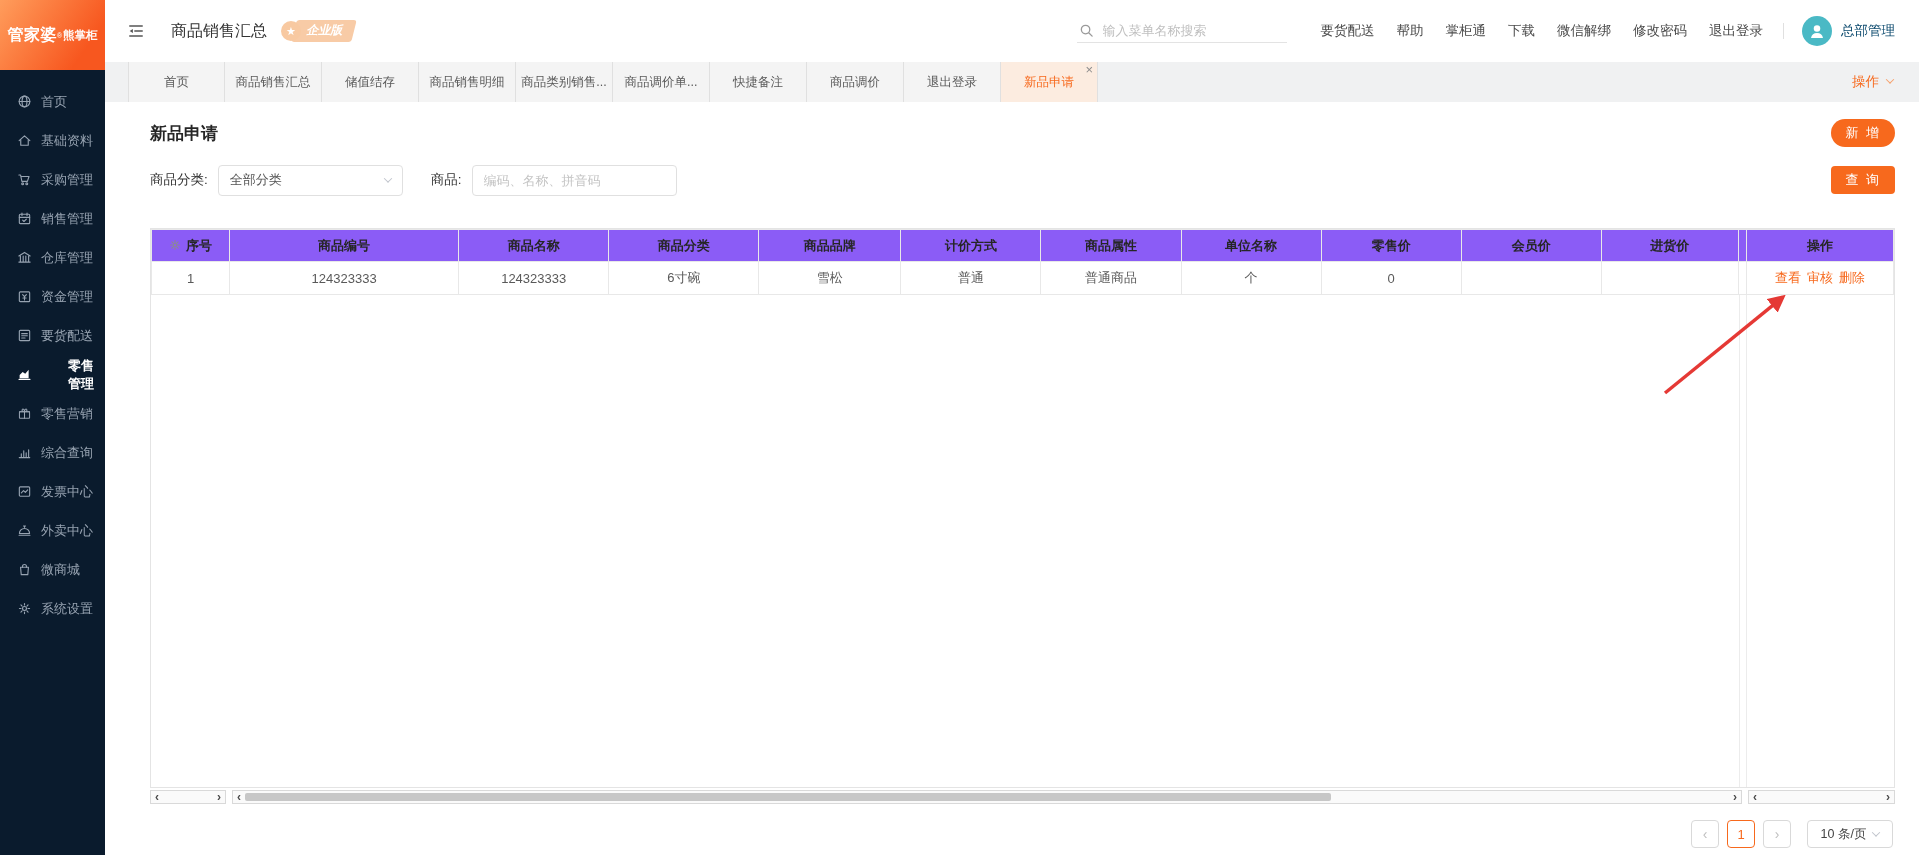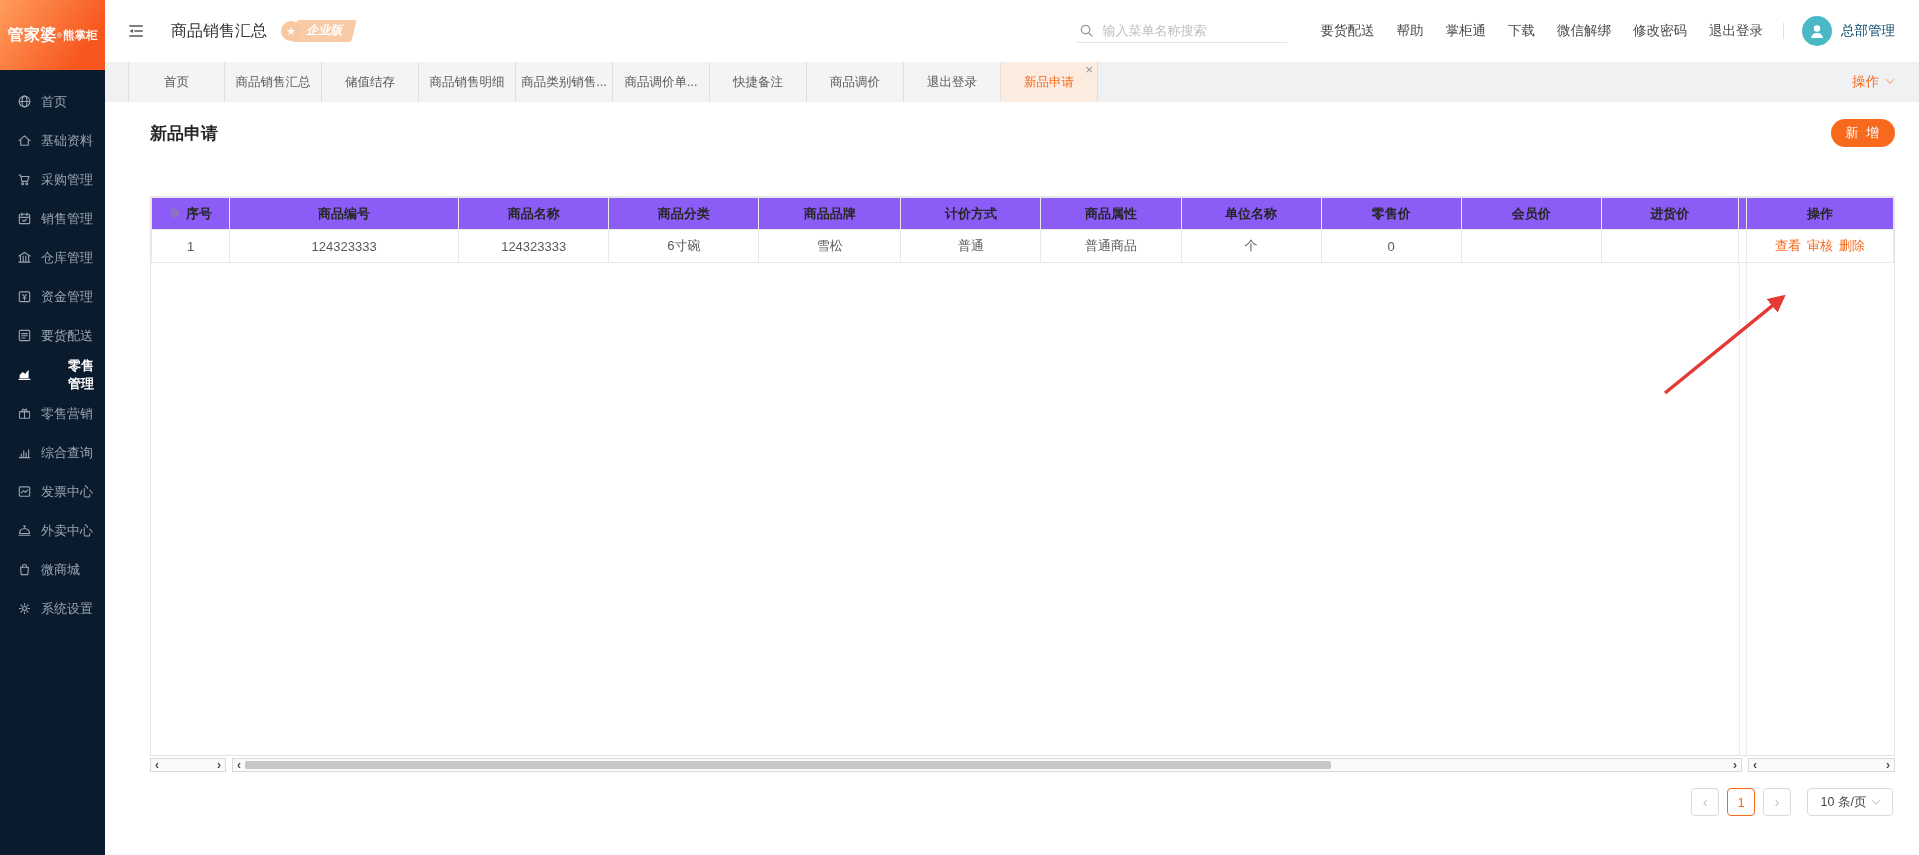--- a/index.html
+++ b/index.html
@@ -328,20 +328,31 @@
       </div>
     </div>
 
     <section class="content">
 
       <div class="title-row">
         <h1 class="page-title">新品申请</h1>
         <button class="btn-orange">新 增</button>
       </div>
 
+      <div class="filter-row">
+        <span class="f-label">商品分类:</span>
+        <div class="select-box">
+          <span>全部分类</span>
+          <span class="caret"></span>
+        </div>
+        <span class="gap"></span>
+        <span class="f-label">商品:</span>
+        <input type="text" class="f-input" placeholder="编码、名称、拼音码" style="">
+        <button class="btn-orange">查 询</button>
+      </div>
 
       <div class="table-wrap">
         <table>
           <colgroup>
             <col style="width:78px">
               <col style="width:229px">
               <col style="width:150px">
               <col style="width:150px">
             <col style="width:142px">
               <col style="width:140px">

